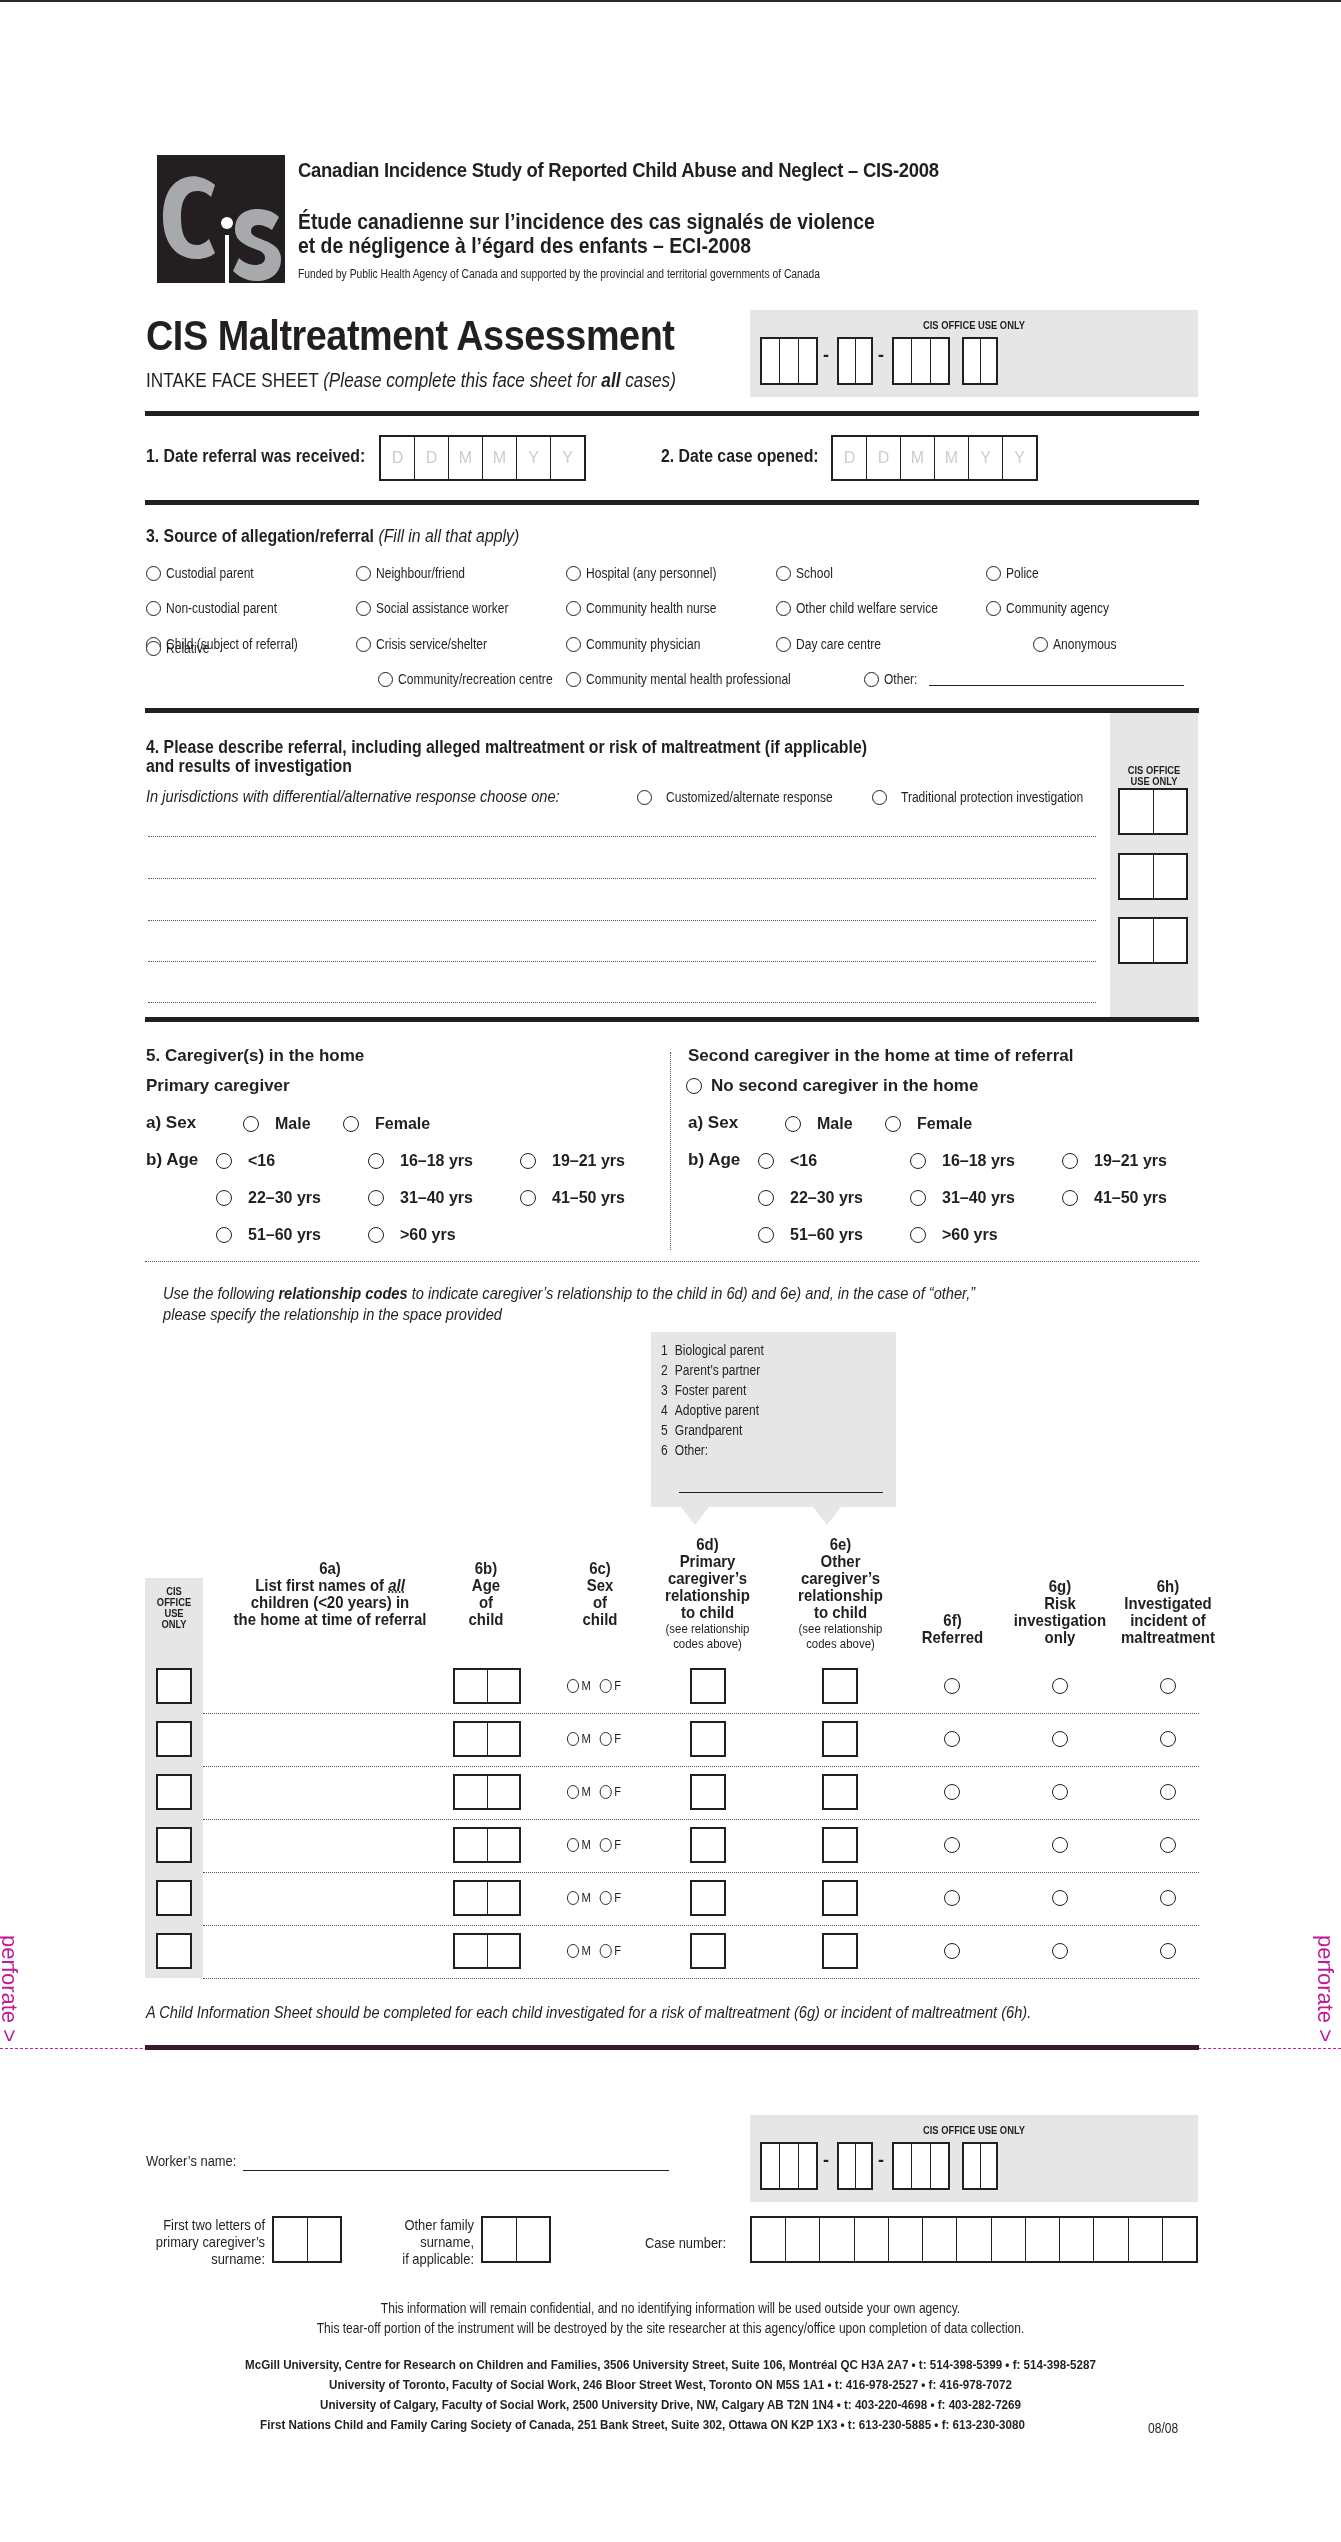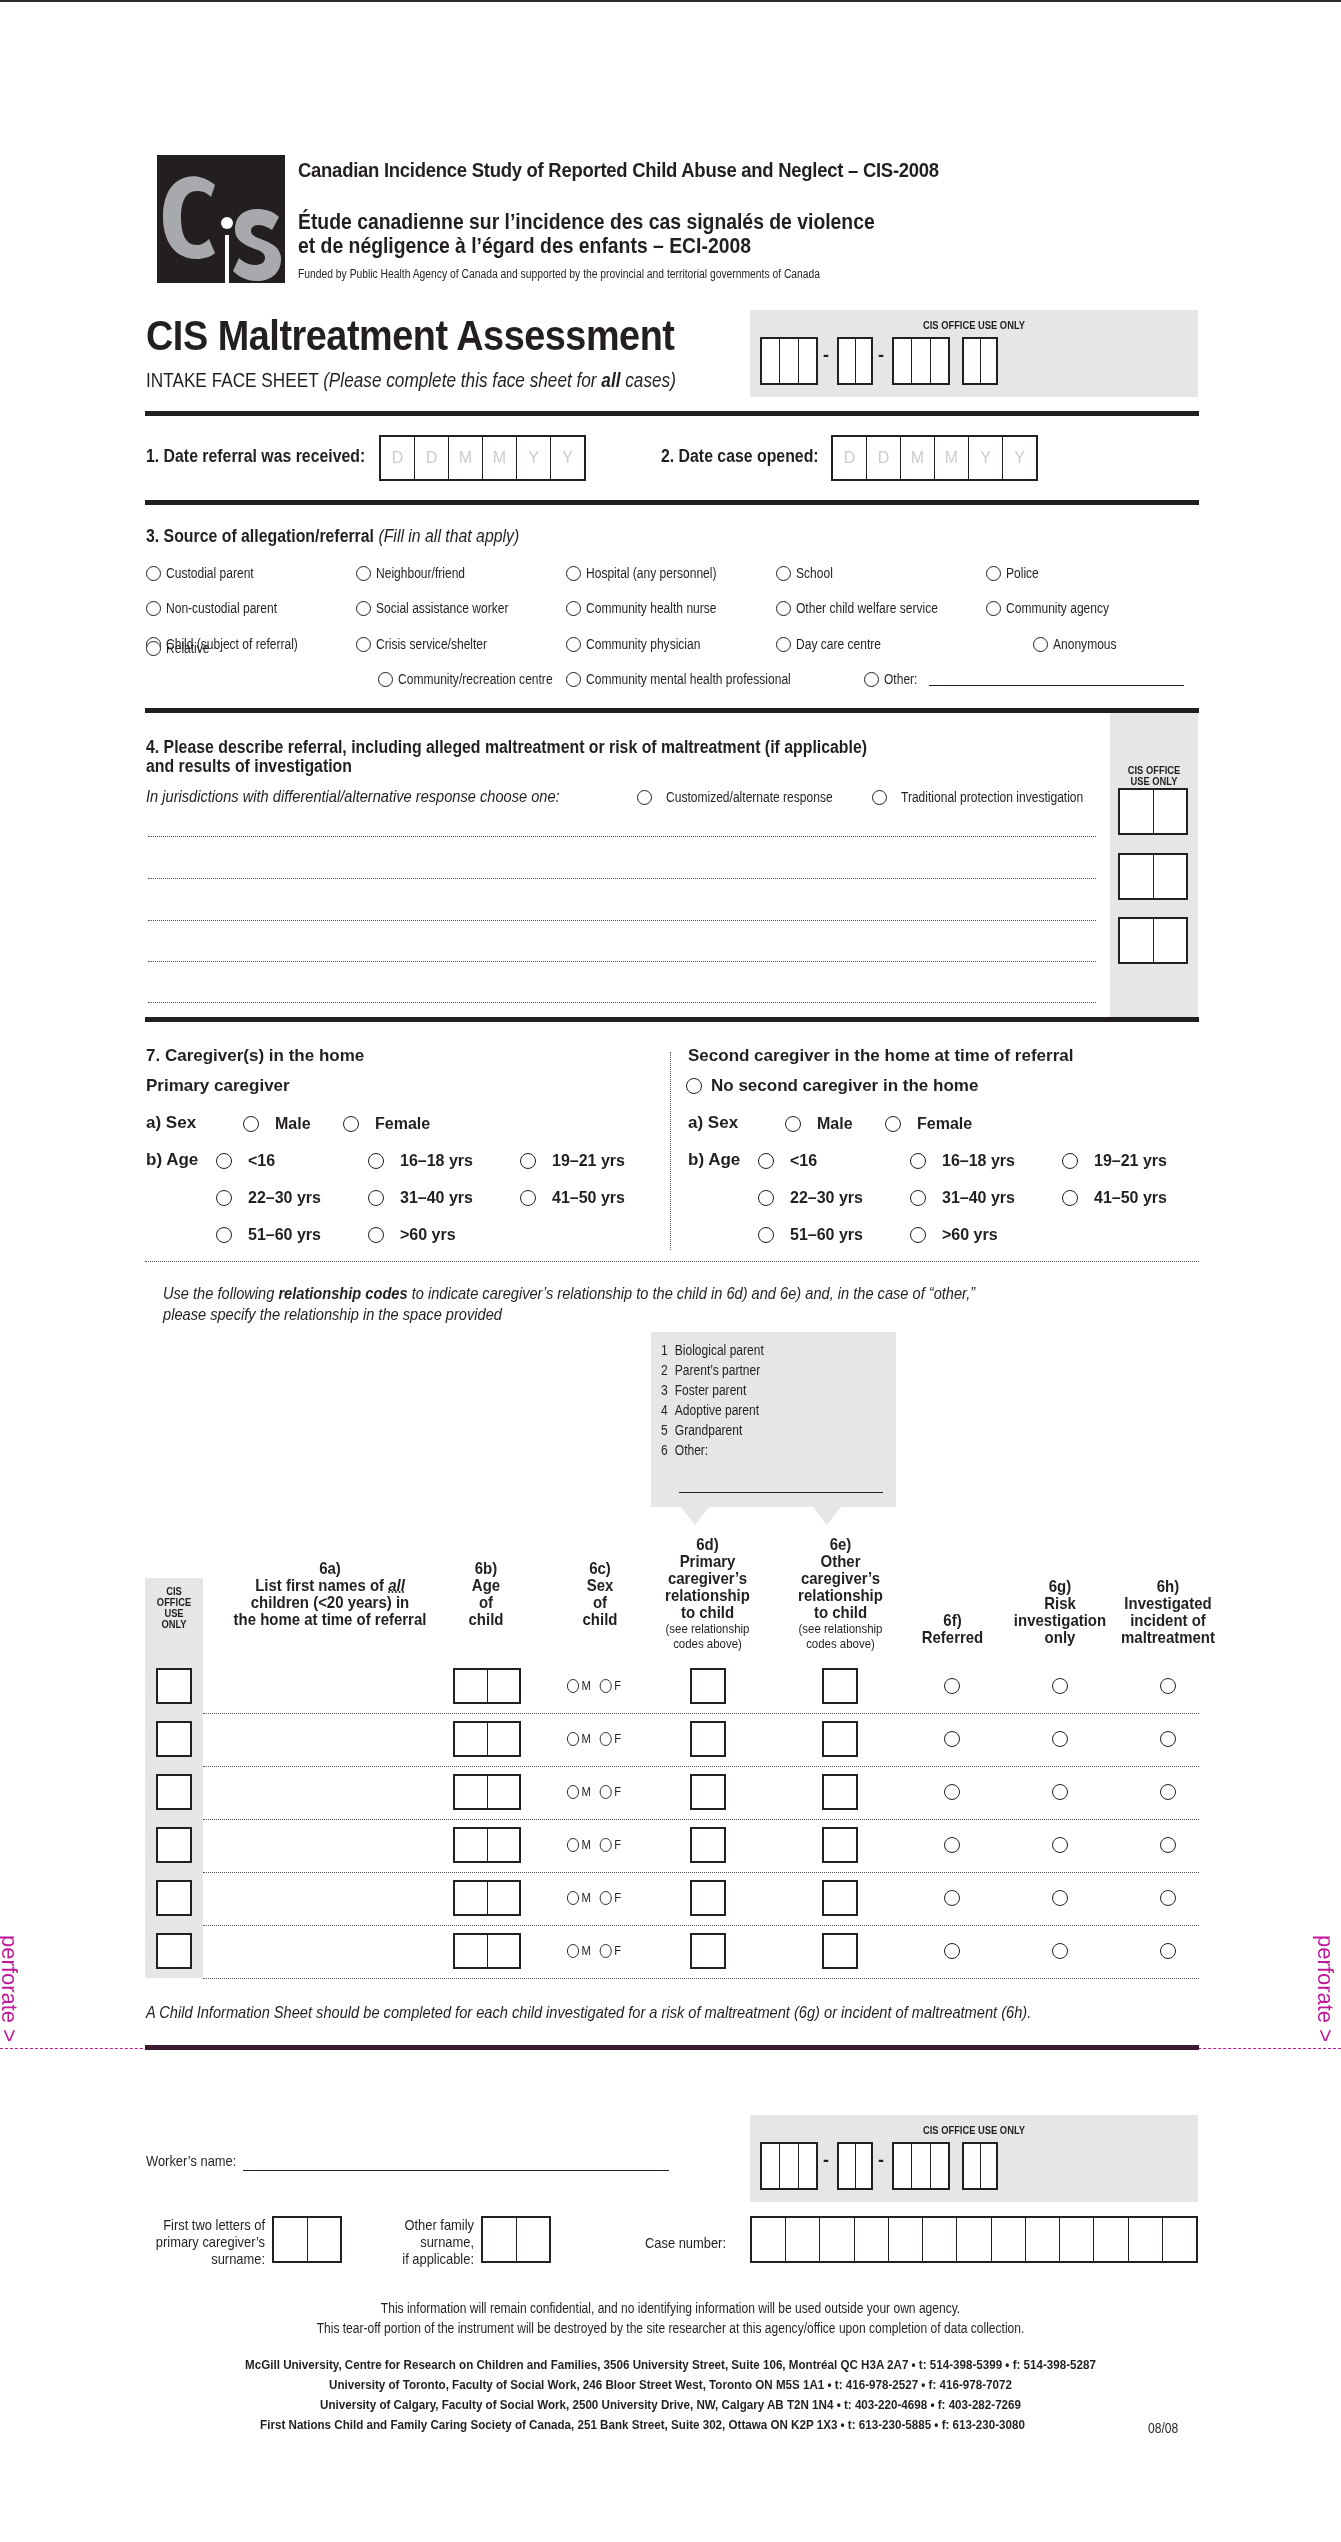--- a/index.html
+++ b/index.html
@@ -274,21 +274,21 @@
     <span class="t" style="margin-left:14px">Traditional protection investigation</span>
   </div>
 <div class="abs s4-line" style="top:836px;"></div>
 <div class="abs s4-line" style="top:878px;"></div>
 <div class="abs s4-line" style="top:920px;"></div>
 <div class="abs s4-line" style="top:961px;"></div>
 <div class="abs s4-line" style="top:1002px;"></div>
 
 <div class="abs rule" style="left:145px; top:1017px; width:1054px;"></div>
 
-<div class="abs s5" style="left:146px; top:1046px;">7. Caregiver(s) in the home</div>
+<div class="abs s5" style="left:146px; top:1046px;">5. Caregiver(s) in the home</div>
 <div class="abs s5" style="left:146px; top:1076px;">Primary caregiver</div>
 <div class="abs s5" style="left:146px; top:1113px;">a) Sex</div>
 <div class="abs s5" style="left:146px; top:1150px;">b) Age</div>
 <div id="primary-opts">
     <div class="s5opt" style="left: 243px; top: 1115px;">
       <span class="radio"></span>
       <span class="t">Male</span>
     </div>
     <div class="s5opt" style="left: 343px; top: 1115px;">
       <span class="radio"></span>

